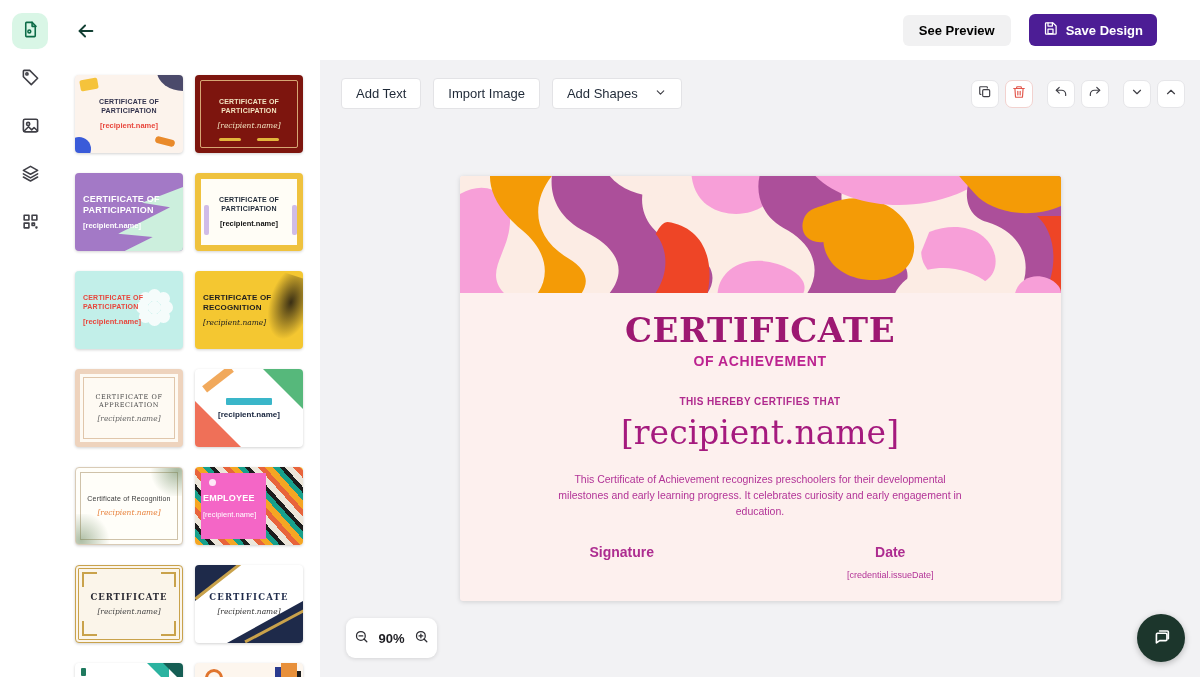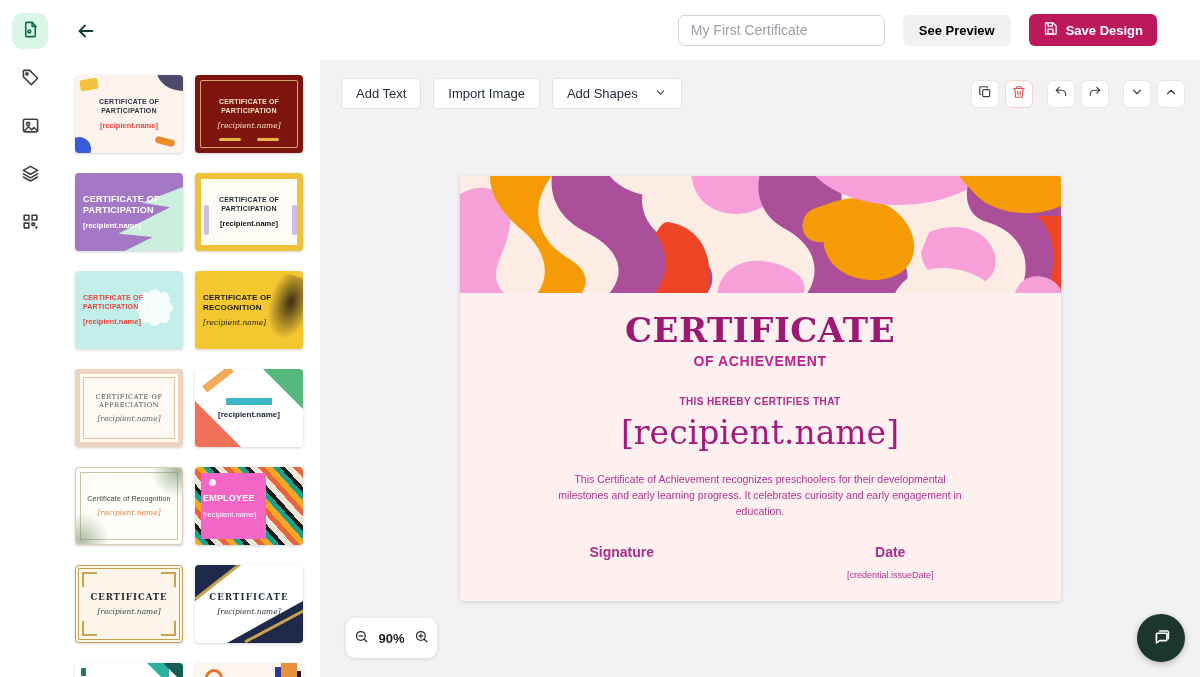--- a/index.html
+++ b/index.html
@@ -149,21 +149,21 @@
   
   .main { flex:1; background:#f2f2f4; position:relative; display:flex; flex-direction:column; }
   .main-top { height:60px; background:#fff; display:flex; align-items:center;
               justify-content:flex-end; gap:18px; padding-right:43px; flex-shrink:0; }
   .title-input { width:207px; height:31px; border:1px solid #d8d8dc; border-radius:6px;
                  padding:0 12px; font-size:14px; color:#9aa0a6; background:#fff; outline:none;
                  font-family:"Liberation Sans", sans-serif; }
   .btn-preview { height:31px; padding:0 16px; background:#f1f1f2; border:none; border-radius:6px;
                  font-size:13px; font-weight:600; color:#000000; cursor:pointer;
                  font-family:"Liberation Sans", sans-serif; }
-  .btn-save { height:32px; padding:0 14px; background:#be185d; border:none; border-radius:6px;
+  .btn-save { height:32px; padding:0 14px; background:#4c1d95; border:none; border-radius:6px;
               font-size:13px; font-weight:600; color:#fff; display:flex; align-items:center;
               gap:8px; cursor:pointer; font-family:"Liberation Sans", sans-serif; }
   .btn-save svg { width:15px; height:15px; }
 
   .toolbar { display:flex; align-items:center; padding:18px 15px 0 21px; }
   .tb-btn { height:31px; padding:0 14px; background:#fff; border:1px solid #e3e3e6;
             border-radius:4px; font-size:13px; color:#1f2937; cursor:pointer; margin-right:12px;
             display:flex; align-items:center; gap:16px; font-family:"Liberation Sans", sans-serif; }
   .tb-btn svg { width:13px; height:13px; color:#3f3f46; }
   .tb-right { margin-left:auto; display:flex; align-items:center; }
@@ -313,21 +313,20 @@
         <span class="tt"></span>
       </div>
       <div class="thumb t14">
         <span class="tt"></span>
       </div>
     </div>
   </div>
 
   <div class="main">
     <div class="main-top">
-      <input class="title-input" type="text" value="My First Certificate" style="">
       <button class="btn-preview">See Preview</button>
       <button class="btn-save">
         <span><svg viewBox="0 0 24 24" fill="none" stroke="currentColor" stroke-width="2" stroke-linecap="round" stroke-linejoin="round">
               <path d="M5 3h11l5 5v12a1 1 0 0 1-1 1H5a1 1 0 0 1-1-1V4a1 1 0 0 1 1-1z"></path>
               <path d="M8 3v5h7V3"></path>
               <rect x="8" y="13" width="8" height="7"></rect>
             </svg></span>
         <span>Save Design</span>
       </button>
     </div>

